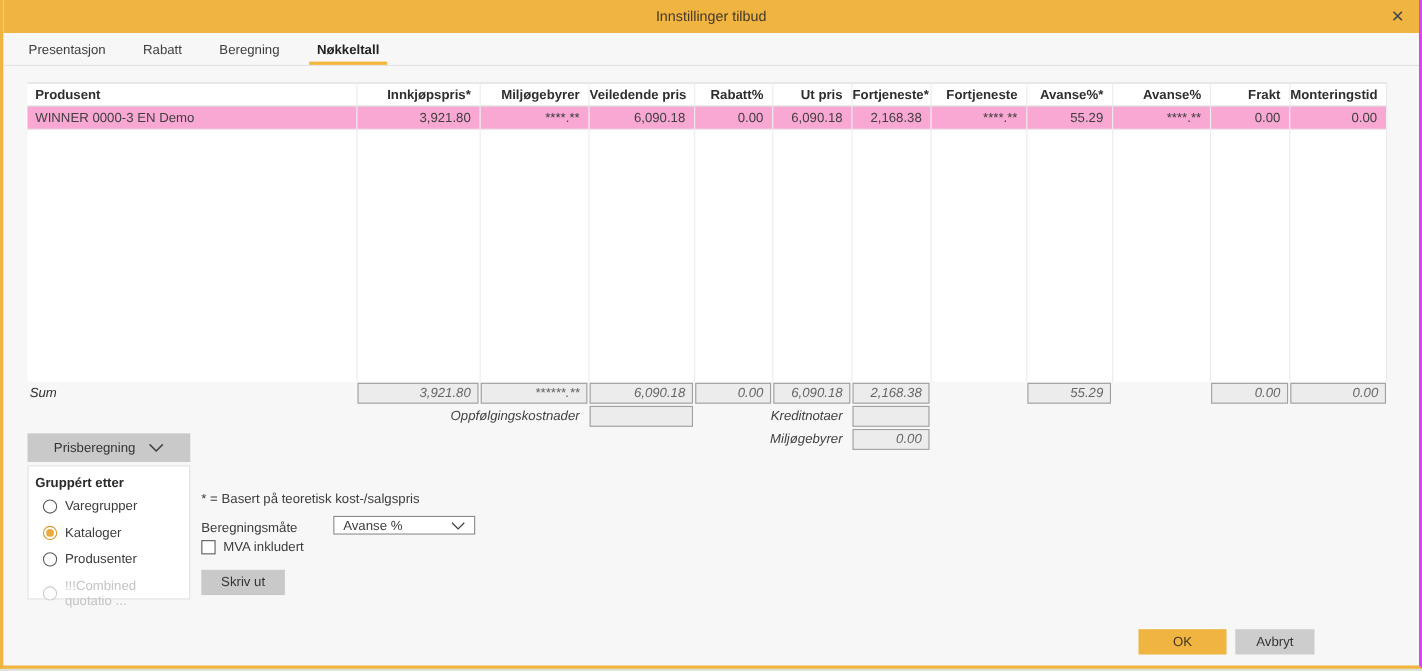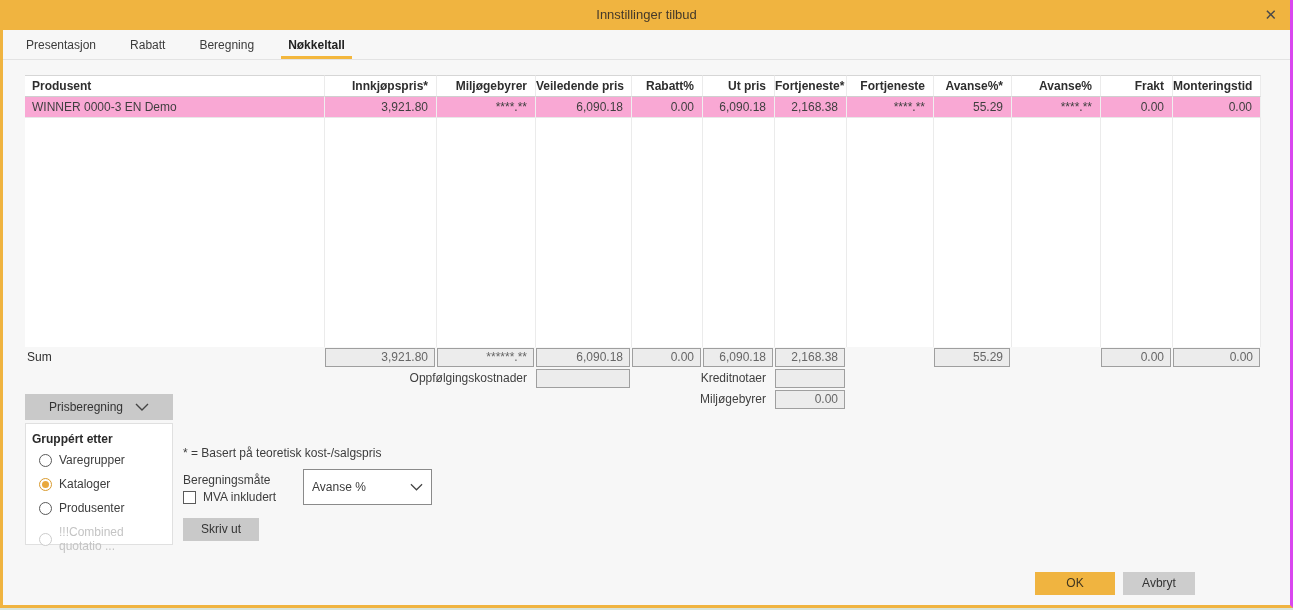--- a/index.html
+++ b/index.html
@@ -29,42 +29,42 @@
   .thead .cell + .cell { border-left:1px solid #EBEBEB; }
   .thead .cell:first-child { padding-left:7px; }
   .thead .cell:last-child { border-right:1px solid #EBEBEB; }
   .tdata .cell { height:21px; line-height:20px; background:#f9a8d4; color:#3f3f3f; border-bottom:1px solid #E8E8E8; }
   .tdata .cell + .cell { border-left:1px solid #EFEFEF; }
   .tdata .cell:first-child { padding-left:7px; }
   .tdata .cell:last-child { border-right:1px solid #EFEFEF; }
   .tempty .cell { height:229px; background:#fff; }
   .tempty .cell + .cell { border-left:1px solid #EBEBEB; }
   .tempty .cell:last-child { border-right:1px solid #EBEBEB; }
-  .tsum .cell, .textra .cell { height:21px; line-height:20px; }
+  .tsum .cell, .textra .cell { height:21px; line-height:20px;font-style:italic; }
   .sum-label { padding-left:2px; color:#2e2e2e; }
   .fbox { box-sizing:border-box; height:19px; line-height:17px; margin:1px 1px 0 1px;
     border:1px solid #9F9F9F; background:#ECECEC; color:#666; text-align:right; padding:0 6px; }
   .adj-label { text-align:right; padding-right:8px; color:#3f3f3f; }
   
   .pb-btn { position:absolute; left:22px; top:394px; width:148px; height:26px; background:#C9C9C9;
     display:flex; align-items:center; justify-content:center; gap:12px; cursor:pointer; color:#333; }
   .group-panel { position:absolute; left:22px; top:423px; width:148px; height:122px; box-sizing:border-box;
     background:#FFFFFF; border:1px solid #E0E0E0; padding:8px 6px 0 6px; }
   .group-title { font-weight:bold; color:#2a2a2a; margin-bottom:7px; }
   .radio-row { display:flex; align-items:center; gap:7px; margin:0 0 10px 7px; cursor:pointer; }
   .radio { width:13px; height:13px; border:1px solid #5A5A5A; border-radius:50%; background:#fff;
     box-sizing:border-box; position:relative; flex:0 0 auto; }
   .radio.selected { border-color:#D99B2F; }
   .radio.selected::after { content:""; position:absolute; inset:2px; border-radius:50%; background:#E9A83C; }
   .radio-row.disabled { color:#C4C4C4; cursor:default; }
   .radio-row.disabled .radio { border-color:#CCCCCC; }
   
   .note { position:absolute; left:180px; top:446px; }
   .method-label { position:absolute; left:180px; top:473px; }
-  .method-select { position:absolute; left:300px; top:469px; width:129px; height:36px; box-sizing:border-box;
+  .method-select { position:absolute; left:300px; top:469px; width:129px; height:17px; box-sizing:border-box;
     background:#fff; border:1px solid #8A8A8A; display:flex; align-items:center;
     justify-content:space-between; padding:0 8px; cursor:pointer; }
   .mva-row { position:absolute; left:180px; top:490px; display:flex; align-items:flex-end; gap:7px; cursor:pointer; }
   .checkbox { width:13px; height:13px; box-sizing:border-box; border:1px solid #5A5A5A; background:#fff; }
   .print-btn { position:absolute; left:180px; top:518px; width:76px; height:23px; background:#C9C9C9;
     text-align:center; line-height:23px; cursor:pointer; color:#333; }
   
   .btn { position:absolute; top:572px; height:23px; line-height:23px; text-align:center; cursor:pointer; color:#333; }
   .btn-ok { left:1032px; width:80px; background:#F0B440; color:#41361f; }
   .btn-cancel { left:1120px; width:72px; background:#CDCDCD; }

